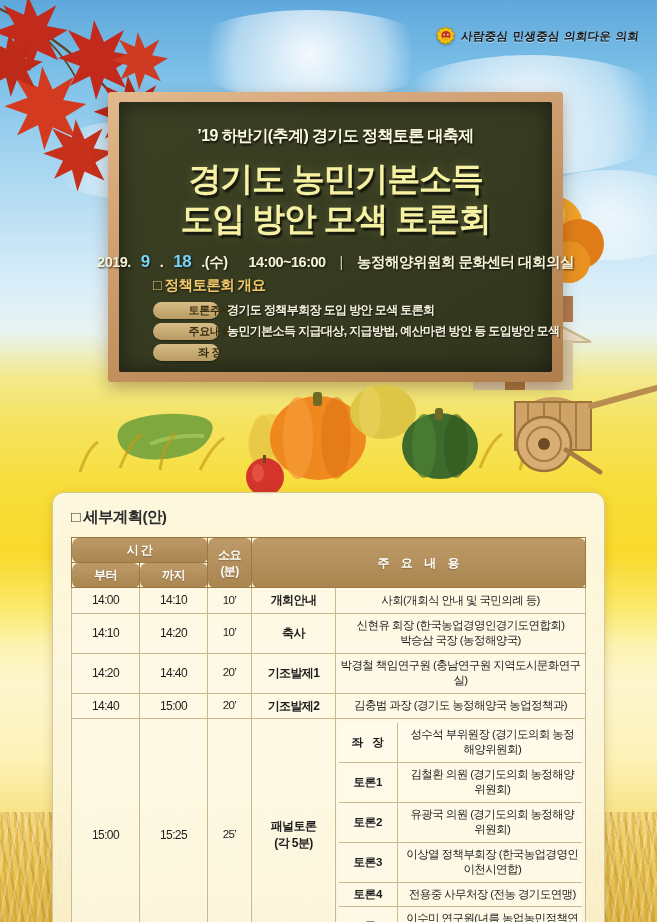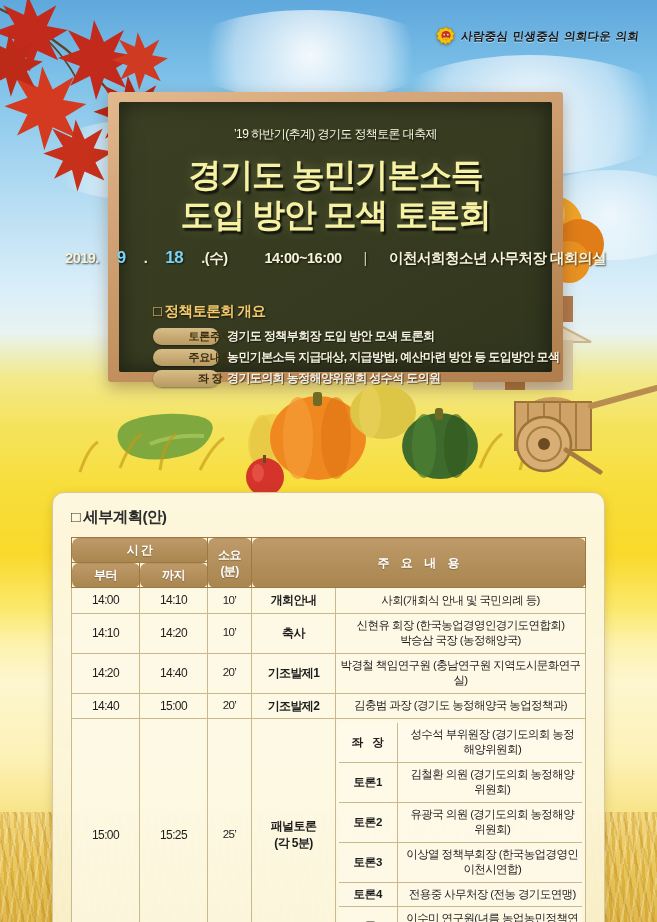--- a/index.html
+++ b/index.html
@@ -99,41 +99,41 @@
     background: linear-gradient(150deg,#3b4024 0%, #373c21 45%, #30351d 100%);
     border-radius: 2px;
     box-shadow: inset 0 0 22px rgba(0,0,0,.5);
   }
   .board-content {
     position: absolute; inset: 0;
     display: flex; flex-direction: column; align-items: center;
     padding: 24px 16px 14px;
   }
   .eyebrow {
-    font-size: 12px; font-weight: normal; color: #fdfae4;
+    font-size: 16px; font-weight: bold; color: #fdfae4;
     letter-spacing: -.6px; white-space: nowrap;
     text-shadow: 1px 2px 2px rgba(0,0,0,.7);
   }
   .title-1, .title-2 {
     font-size: 33px; font-weight: bold; color: #f6f1a3;
     letter-spacing: -1.2px; white-space: nowrap; line-height: 1.22;
     text-shadow: 2px 3px 2px rgba(0,0,0,.72), 0 0 12px rgba(246,241,163,.22);
   }
   .title-1 { margin-top: 12px; text-align: right; }
   .datebar {
     margin-top: 12px; font-size: 14.5px; font-weight: bold;
     color: #f7f3d8; letter-spacing: -.5px; white-space: nowrap;
     text-shadow: 1px 1px 2px rgba(0,0,0,.7);
-    display: flex; align-items: baseline; gap: 16px;
+    display: flex; align-items: baseline; gap: 8px;
   }
   .datebar .hl { color: #79d3f5; font-size: 17px; padding: 0 2px; }
   .datebar .sep { color: #cfcba8; padding: 0 6px; font-weight: normal; }
 
   
-  .overview { margin-top: 34px; width: 100%; padding-left: 18px; }
+  .overview { margin-top: 4px; width: 100%; padding-left: 18px; }
   .ov-head {
     font-size: 14.5px; font-weight: bold; color: #f3c96b;
     letter-spacing: -.6px; margin-bottom: 7px;
     text-shadow: 1px 1px 2px rgba(0,0,0,.65);
   }
   .ov-row { display: flex; align-items: center; margin-bottom: 4px; }
   .ov-tag {
     flex: 0 0 auto; width: 66px; height: 17px;
     border-radius: 9px;
     background: linear-gradient(180deg,#d9bd86,#b89a63);
@@ -281,37 +281,36 @@
 
         <div class="datebar">
           <span>2019.</span>
           <span class="hl">9</span>
           <span>.</span>
           <span class="hl">18</span>
           <span>.(수)</span>
           <span style="width:5px"></span>
           <span>14:00~16:00</span>
           <span class="sep">|</span>
-          <span>이천서희청소년 사무처장 대회의실</span>
+          <span>농정해양위원회 문화센터 대회의실</span>
         </div>
 
         <div class="overview">
           <div class="ov-head">□ 정책토론회 개요</div>
 
           <div class="ov-row">
             <span class="ov-tag">토론주제</span>
             <span class="ov-text">경기도 정책부회장 도입 방안 모색 토론회</span>
           </div>
           <div class="ov-row">
             <span class="ov-tag">주요내용</span>
             <span class="ov-text">농민기본소득 지급대상, 지급방법, 예산마련 방안 등 도입방안 모색</span>
           </div>
           <div class="ov-row">
             <span class="ov-tag">좌    장</span>
-            <span class="ov-text">경기도의회 농정해양위원회 성수석 도의원</span>
           </div>
         </div>
       </div>
     </div>
   </div>
 
   <svg class="field-veg" viewBox="0 0 657 160">
     <g>
       <path d="M140 118 q-18 -4 -22 -18 q-3 -14 14 -20 q30 -10 66 -4 q18 4 14 16 q-6 18 -30 24 q-24 6 -42 2 z" fill="#7fa83e"></path>
       <path d="M150 104 q24 -10 54 -8" stroke="#9dc157" stroke-width="4" fill="none"></path>

